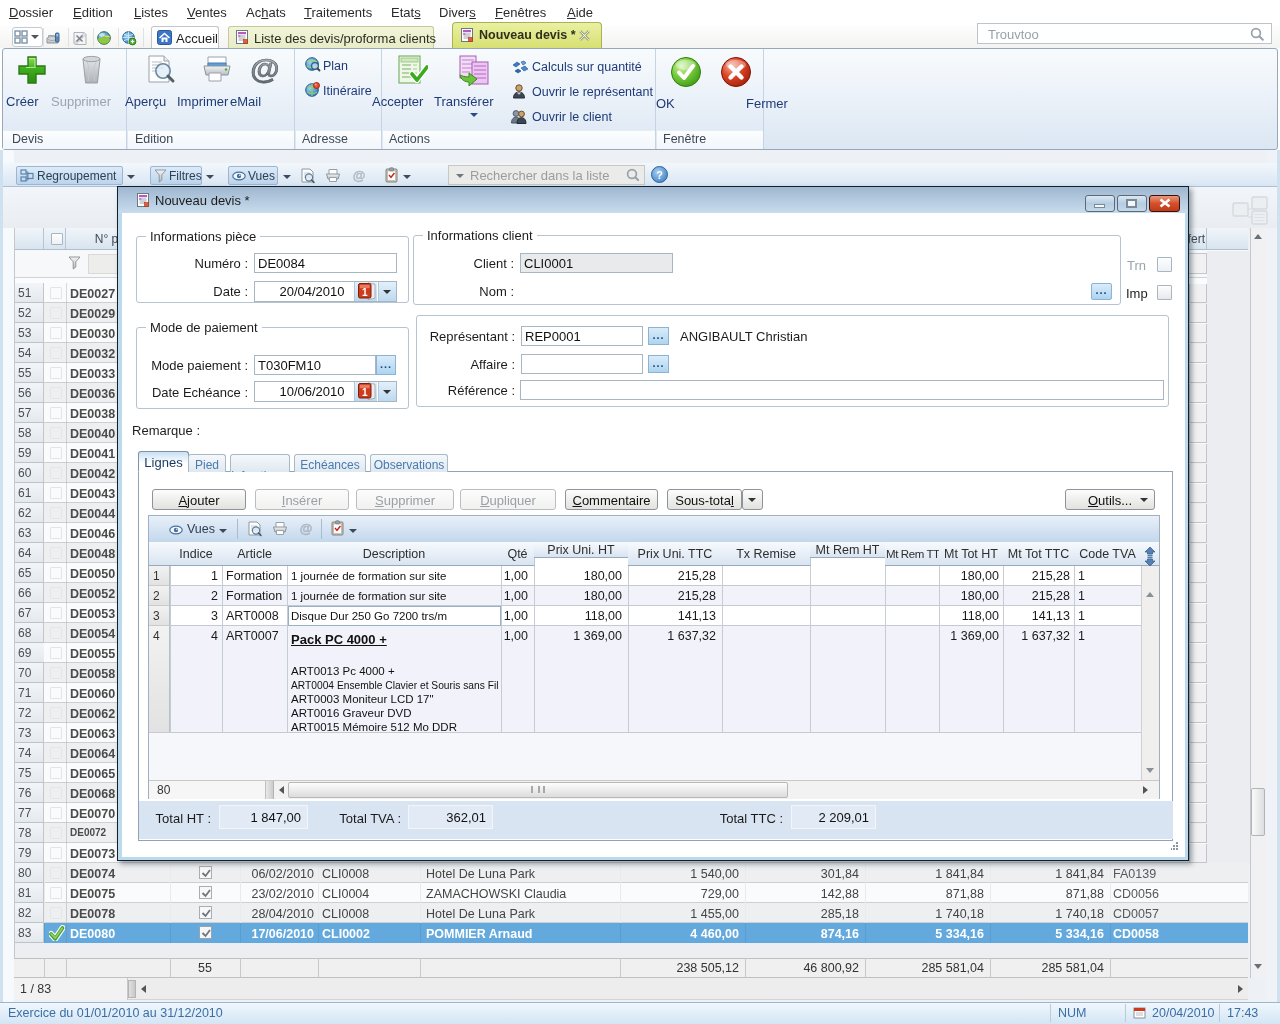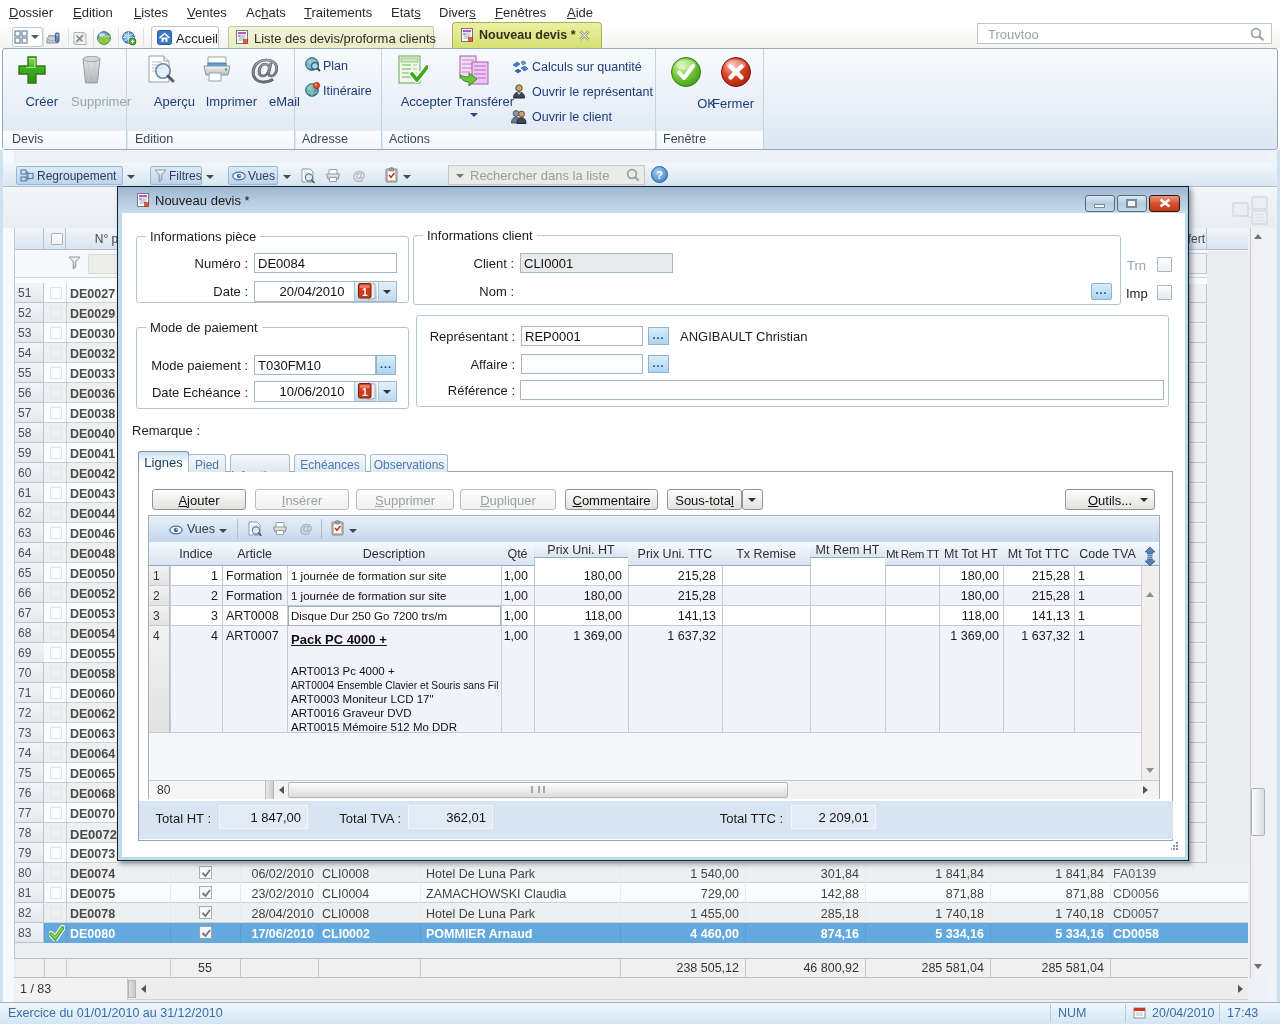--- a/index.html
+++ b/index.html
@@ -13,21 +13,21 @@
 .num{text-align:right}
 .ed{font-size:13px;color:#111;border:1px solid #a7b6c3;background:#fff;padding:2px 3px;line-height:15px}
 .lbl{font-size:13px;color:#1c1c1c;text-align:right}
 .btn{border:1px solid #8e9399;border-radius:3px;background:linear-gradient(#fdfdfd,#f0f0ee 45%,#e2e2df);font-size:13px;color:#111;text-align:center}
 .btn.dis{border-color:#b9bdc1;color:#9aa0a6;background:linear-gradient(#fcfcfc,#f1f1f0)}
 .dots3{color:#1a4a7a;font-weight:bold;letter-spacing:1px;font-size:11px}
 .gb{border:1px solid #b5c3d2;border-radius:3px}
 .gb>span{position:absolute;top:-8px;left:9px;background:#fff;padding:0 4px;font-size:13px;color:#1c1c1c;white-space:nowrap}
 .ck{border:1px solid #a9b6bf;background:linear-gradient(#fcfdfe,#eef1f4);border-radius:1px}
 .riblbl{font-size:12.5px;color:#3c4856;white-space:nowrap}
-.rbtxt{font-size:13px;color:#1e3b78;text-align:right;white-space:nowrap}
+.rbtxt{font-size:13px;color:#1e3b78;text-align:left;white-space:nowrap}
 .sbt{font-size:12.5px;color:#1e3b78;white-space:nowrap}
 .arrow-d{width:0;height:0;border-left:4px solid transparent;border-right:4px solid transparent;border-top:4px solid #333}
 .tri-l{width:0;height:0;border-top:4px solid transparent;border-bottom:4px solid transparent;border-right:5px solid #555}
 .tri-r{width:0;height:0;border-top:4px solid transparent;border-bottom:4px solid transparent;border-left:5px solid #555}
 .tri-u{width:0;height:0;border-left:4px solid transparent;border-right:4px solid transparent;border-bottom:5px solid #6a7076}
 .tri-dn{width:0;height:0;border-left:4px solid transparent;border-right:4px solid transparent;border-top:5px solid #6a7076}
 </style></head><body>
 <svg width="0" height="0" style="position:absolute">
     <defs>
 <linearGradient id="gplus" x1="0" y1="0" x2="0" y2="1">
@@ -255,21 +255,21 @@
     <circle cx="16" cy="16" r="14.5" fill="url(#gok)" stroke="#2f7e10"></circle>
     <ellipse cx="16" cy="9" rx="10" ry="5" fill="#fff" opacity=".35"></ellipse>
     <path d="M9 16.5l5 5.5 9-12" fill="none" stroke="#fff" stroke-width="4" stroke-linecap="round" stroke-linejoin="round"></path>
   </svg>
 <div class="a rbtxt" style="left:656px;top:96px;width:60px">OK</div>
 <svg class="a" style="left:720px;top:56px" width="32" height="32" viewBox="0 0 32 32">
     <circle cx="16" cy="16" r="14.5" fill="url(#gko)" stroke="#7e1403"></circle>
     <ellipse cx="16" cy="9" rx="10" ry="5" fill="#fff" opacity=".35"></ellipse>
     <path d="M10.5 10.5L21.5 21.5M21.5 10.5L10.5 21.5" stroke="#fff" stroke-width="4.4" stroke-linecap="round"></path>
   </svg>
-<div class="a rbtxt" style="left:694px;top:96px;width:60px">Fermer</div>
+<div class="a rbtxt" style="left:746px;top:96px;width:60px">Fermer</div>
 <div class="a" style="left:0;top:150px;width:1280px;height:852px;background:#edf1f6"></div>
 <div class="a" style="left:0;top:150px;width:3px;height:852px;background:#cfe0ee"></div>
 <div class="a" style="left:3px;top:150px;width:11px;height:852px;background:#f7fafc"></div>
 <div class="a" style="left:1266px;top:150px;width:11px;height:852px;background:#eff3f8"></div>
 <div class="a" style="left:1277px;top:150px;width:3px;height:852px;background:#cfe0ee"></div>
 <div class="a" style="left:3px;top:163px;width:1274px;height:24px;background:linear-gradient(#f2f7fc,#d9e6f3);border-bottom:1px solid #aabfd4"></div>
 <div class="a tbtn" style="left:16px;top:166px;width:107px;height:19px"></div>
 <svg class="a" style="left:20px;top:169px" width="14" height="14" viewBox="0 0 14 14">
     <rect x="1" y="1" width="5" height="4" fill="none" stroke="#5d83aa" stroke-width="1.2"></rect>
     <rect x="7" y="4.5" width="6" height="5" fill="none" stroke="#5d83aa" stroke-width="1.2"></rect>
@@ -490,21 +490,21 @@
 <div class="a" style="left:70px;top:787px;font-size:12.5px;font-weight:bold;color:#4b4b4b">DE0068</div>
 <div class="a" style="left:1189px;top:784px;width:18px;height:19px;background:#f1f1f3;border:1px solid #c2c6ca;border-top:none"></div>
 <div class="a" style="left:14px;top:803px;width:30px;height:20px;background:linear-gradient(#f2f5f8,#e4e9ee);border-right:1px solid #c2c6ca;border-bottom:1px solid #bfc3c8;font-size:12px;color:#4a4f54;padding:3px 0 0 4px">77</div>
 <div class="a" style="left:44px;top:803px;width:1204px;height:20px;background:#fafbfc;border-bottom:1px solid #cdd0d3"></div>
 <div class="a ck" style="left:50px;top:807px;width:12px;height:12px;border-color:#e3e6e9;background:none"></div>
 <div class="a" style="left:70px;top:807px;font-size:12.5px;font-weight:bold;color:#4b4b4b">DE0070</div>
 <div class="a" style="left:1189px;top:804px;width:18px;height:19px;background:#f1f1f3;border:1px solid #c2c6ca;border-top:none"></div>
 <div class="a" style="left:14px;top:823px;width:30px;height:20px;background:linear-gradient(#f2f5f8,#e4e9ee);border-right:1px solid #c2c6ca;border-bottom:1px solid #bfc3c8;font-size:12px;color:#4a4f54;padding:3px 0 0 4px">78</div>
 <div class="a" style="left:44px;top:823px;width:1204px;height:20px;background:#edeff1;border-bottom:1px solid #cdd0d3"></div>
 <div class="a ck" style="left:50px;top:827px;width:12px;height:12px;border-color:#e3e6e9;background:none"></div>
-<div class="a" style="left:70px;top:827px;font-size:13px;font-weight:bold;color:#4b4b4b">DE0072</div>
+<div class="a" style="left:70px;top:827px;font-size:10px;font-weight:bold;color:#4b4b4b">DE0072</div>
 <div class="a" style="left:1189px;top:824px;width:18px;height:19px;background:#f1f1f3;border:1px solid #c2c6ca;border-top:none"></div>
 <div class="a" style="left:14px;top:843px;width:30px;height:20px;background:linear-gradient(#f2f5f8,#e4e9ee);border-right:1px solid #c2c6ca;border-bottom:1px solid #bfc3c8;font-size:12px;color:#4a4f54;padding:3px 0 0 4px">79</div>
 <div class="a" style="left:44px;top:843px;width:1204px;height:20px;background:#fafbfc;border-bottom:1px solid #cdd0d3"></div>
 <div class="a ck" style="left:50px;top:847px;width:12px;height:12px;border-color:#e3e6e9;background:none"></div>
 <div class="a" style="left:70px;top:847px;font-size:12.5px;font-weight:bold;color:#4b4b4b">DE0073</div>
 <div class="a" style="left:1189px;top:844px;width:18px;height:19px;background:#f1f1f3;border:1px solid #c2c6ca;border-top:none"></div>
 <div class="a" style="left:14px;top:863px;width:30px;height:20px;background:linear-gradient(#f2f5f8,#e4e9ee);border-right:1px solid #c2c6ca;border-bottom:1px solid #bfc3c8;font-size:12px;color:#4a4f54;padding:3px 0 0 4px">80</div>
 <div class="a" style="left:44px;top:863px;width:1204px;height:20px;background:#edeff1;border-bottom:1px solid #cdd0d3"></div>
 <div class="a ck" style="left:50px;top:867px;width:12px;height:12px;border-color:#e3e6e9;background:none"></div>
 <div class="a" style="left:70px;top:867px;font-size:12.5px;font-weight:bold;color:#4b4b4b">DE0074</div>

